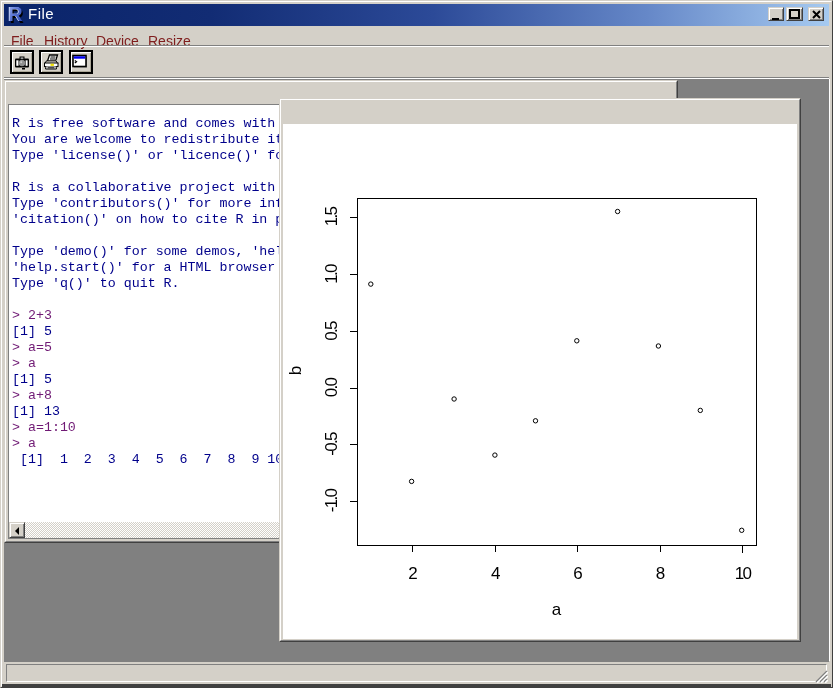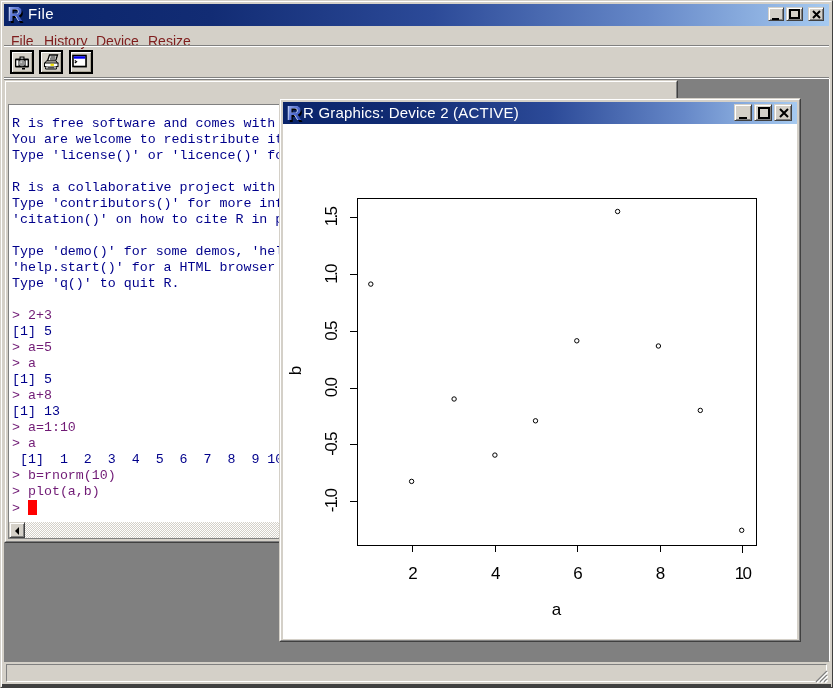--- a/index.html
+++ b/index.html
@@ -154,58 +154,35 @@
 </span><span class="i">&gt; 2+3
 </span><span class="o">[1] 5
 </span><span class="i">&gt; a=5
 &gt; a
 </span><span class="o">[1] 5
 </span><span class="i">&gt; a+8
 </span><span class="o">[1] 13
 </span><span class="i">&gt; a=1:10
 &gt; a
 </span><span class="o"> [1]  1  2  3  4  5  6  7  8  9 10
-</span><span class="i">&gt; b=rnorm(10)
-&gt; plot(a,b)
-&gt; <span id="cursor"></span></span></pre>
+</span></pre>
         </div>
     <div class="abs" id="conscroll">
       <div class="abs wbtn sbtn">
             <svg width="16" height="16">
               <path d="M9 4 L5 8 L9 12 Z" fill="#000"></path>
             </svg>
           </div>
     </div>
   </div>
 </div>
   </div>
 
 <div class="abs cw1" id="gwin">
     <div class="cw2">
-  <div class="abs" id="gtitle">
-    <svg class="abs" style="left:3px;top:2px" width="18" height="18" viewBox="0 0 18 18">
-          <use href="#rsym"></use>
-        </svg>
-    <span class="abs txt">R Graphics: Device 2 (ACTIVE)</span>
-    <div class="abs wbtn" style="left:451px;top:2px;width:18px;height:17px">
-          <svg width="18" height="17">
-            <rect x="4" y="12" width="8" height="2" fill="#000"></rect>
-          </svg>
-        </div>
-    <div class="abs wbtn" style="left:471px;top:2px;width:18px;height:17px">
-          <svg width="18" height="17">
-            <rect x="4" y="3" width="10" height="10" fill="none" stroke="#000" stroke-width="2"></rect>
-          </svg>
-        </div>
-    <div class="abs wbtn" style="left:491px;top:2px;width:18px;height:17px">
-          <svg width="18" height="17">
-            <path d="M5 4 L13 12 M13 4 L5 12" stroke="#000" stroke-width="2"></path>
-          </svg>
-        </div>
-  </div>
   <div class="abs" id="gclient">
     <svg width="514" height="514" viewBox="0 0 514 514" font-family="Liberation Sans" font-size="13" fill="#000">
       <rect x="74.5" y="74.5" width="399" height="346.5" fill="none" stroke="#000" shape-rendering="crispEdges"></rect>
 
       <g stroke="#000" shape-rendering="crispEdges">
         <line x1="129.5" y1="421" x2="129.5" y2="428"></line>
         <line x1="212" y1="421" x2="212" y2="428"></line>
         <line x1="294.5" y1="421" x2="294.5" y2="428"></line>
         <line x1="377" y1="421" x2="377" y2="428"></line>
         <line x1="459.5" y1="421" x2="459.5" y2="428.5"></line>

